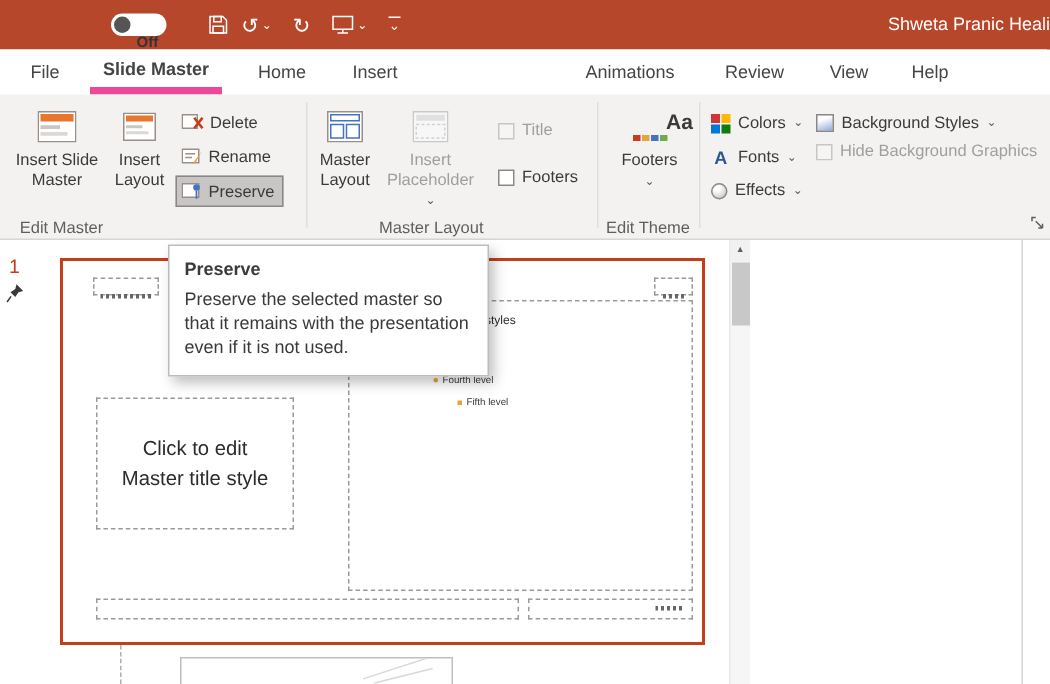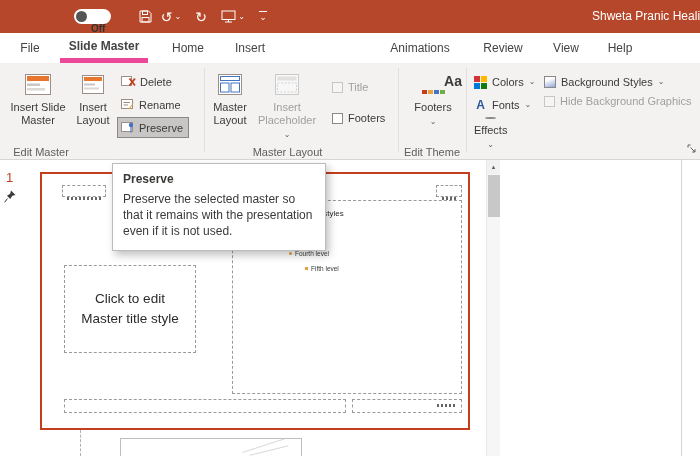--- a/index.html
+++ b/index.html
@@ -58,21 +58,21 @@
   #btn-preserve{top:54px; background:#C8C6C4; border-color:#8A8886;}
 
   .chk { position:absolute; display:flex; align-items:center; gap:5px; white-space:nowrap; }
   .chkbox { width:11px; height:11px; border:1px solid #8A8886; background:#fff; }
   .chk.disabled { color:#A19F9D; }
   .chk.disabled .chkbox { border-color:#C8C6C4; background:#F6F5F4; }
   #chk-title{left:332px; top:18px;} #chk-footers{left:332px; top:49px;}
   #chk-hide-bg{left:544px; top:32px; width:156px; overflow:hidden;}
 
   .row-btn { position:absolute; display:flex; align-items:center; gap:5px; height:20px; white-space:nowrap; }
-  #btn-colors{left:474px; top:9px;} #btn-fonts{left:474px; top:32px;} #btn-effects{left:474px; top:54px;flex-direction:column;}
+  #btn-colors{left:474px; top:9px;} #btn-fonts{left:474px; top:32px;} #btn-effects{left:474px; top:54px;}
   #btn-bg-styles{left:544px; top:9px;}
   .caret { font-size:8px; color:#605E5C; line-height:8px; }
 
   .themes-ic { text-align:center; }
   .themes-ic .aa { font-size:14px; font-weight:bold; color:#3B3A39; line-height:15px; display:block;margin-left:40px; }
   .swatches { display:flex; gap:1px; justify-content:center; margin-top:1px; }
   .swatches i { width:5px; height:4px; }
   .sw1{background:#C43E1C;} .sw2{background:#E8A33D;} .sw3{background:#4472C4;} .sw4{background:#70AD47;}
 
   .color-grid { width:13px; height:13px; display:grid; grid-template-columns:6px 6px; gap:1px; }

